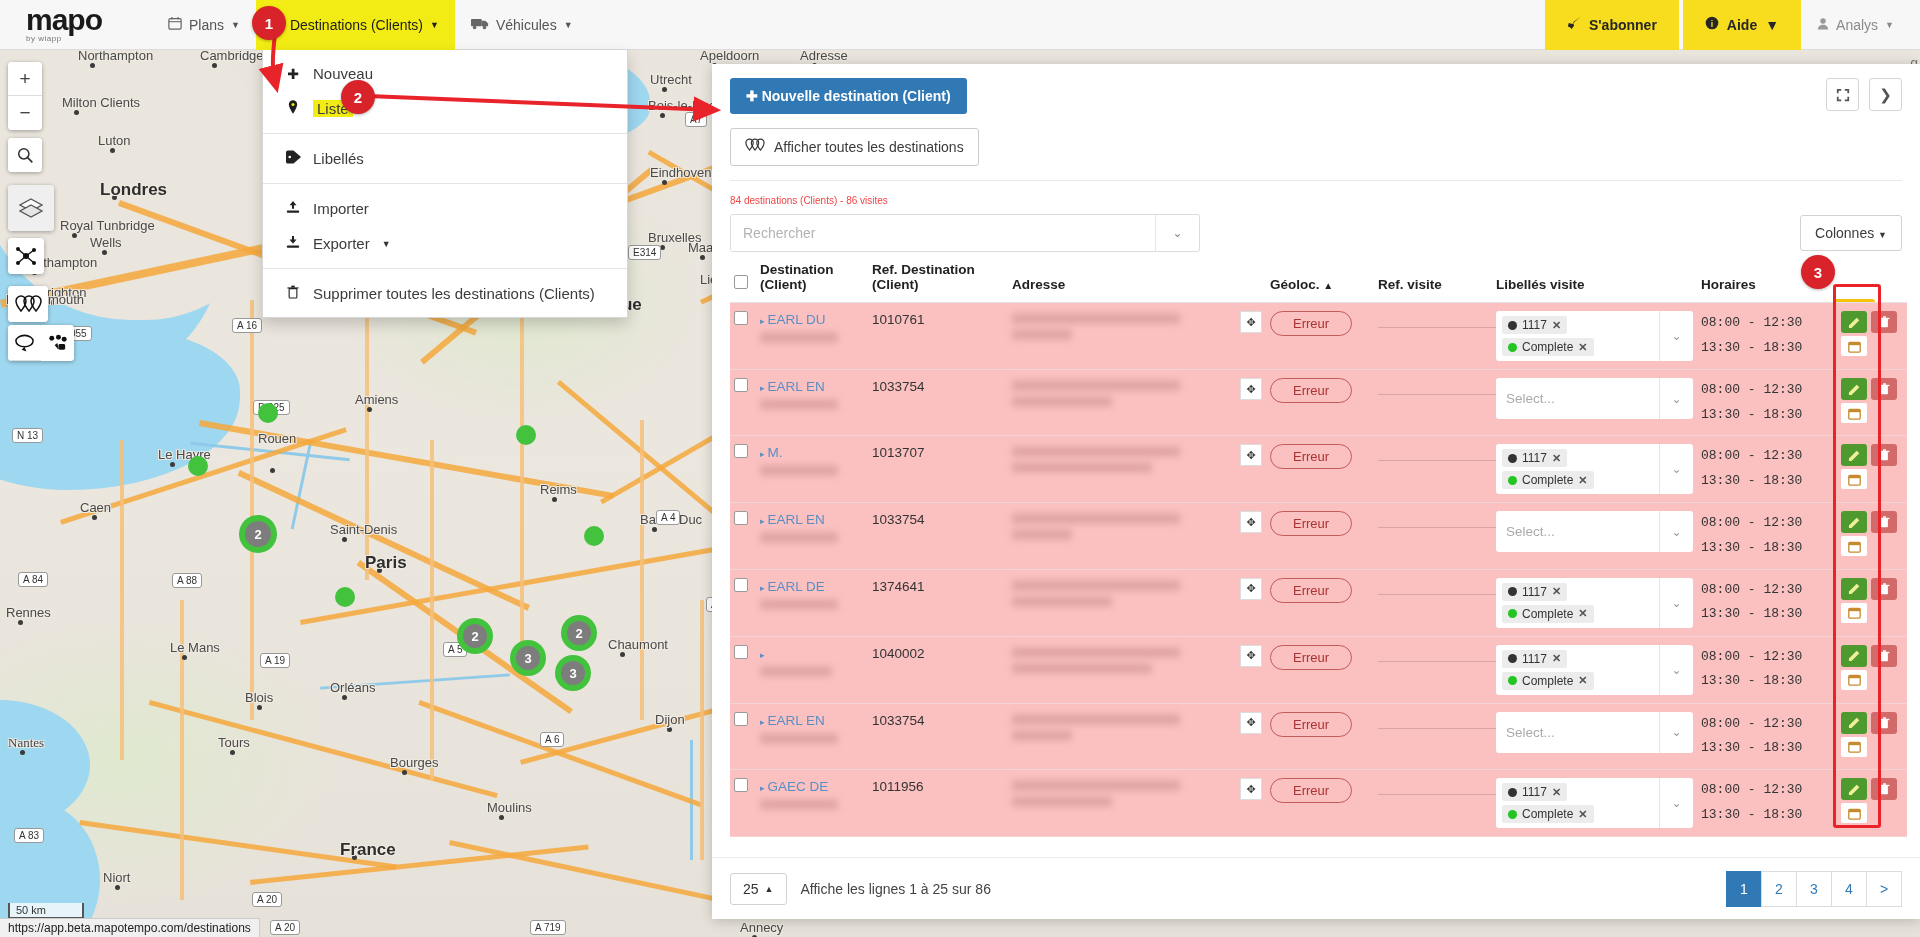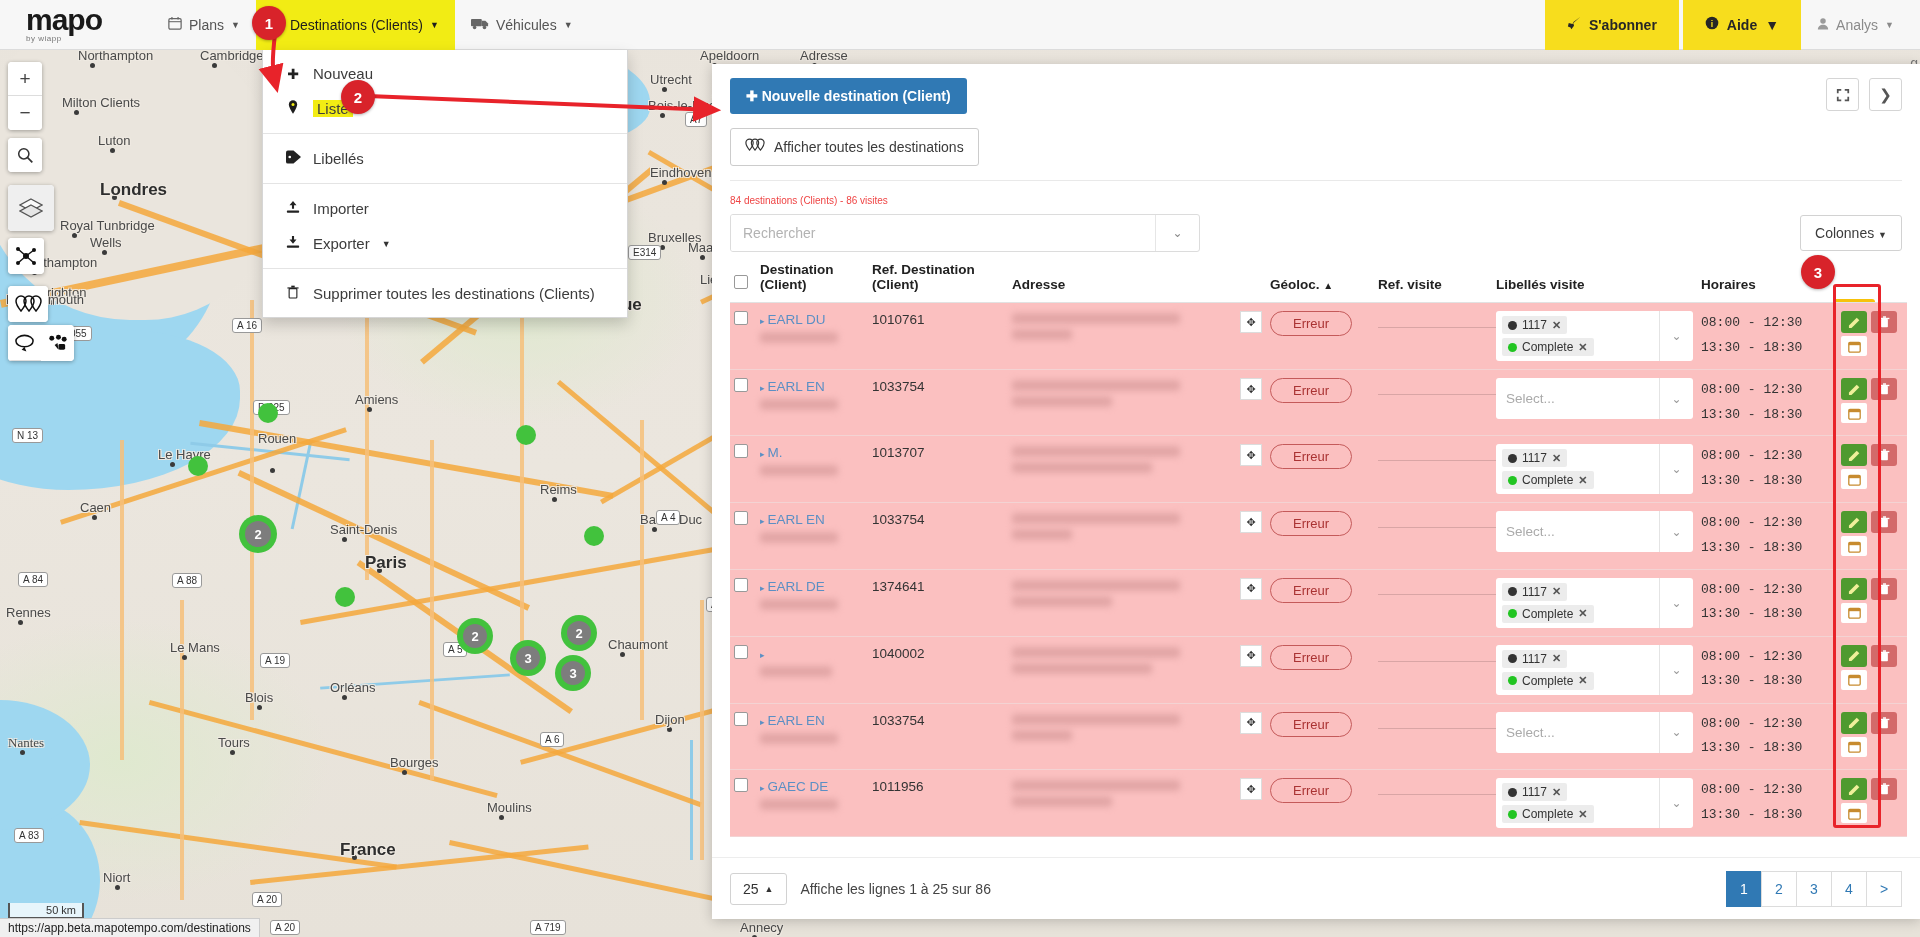--- a/index.html
+++ b/index.html
@@ -61,21 +61,21 @@
     width:34px; height:34px; display:flex; align-items:center; justify-content:center;
     font-size:19px; color:#444; cursor:pointer; border-bottom:1px solid #ddd;
     background:#fff;
   }
   .map-ctrl .btn:last-child { border-bottom:none; }
   .map-ctrl.row { flex-direction:row; }
 
   .scalebar {
     position:absolute; left:8px; bottom:18px;
     border:2px solid #555; border-top:none; background:rgba(255,255,255,.75);
-    font-size:11px; padding:1px 6px 1px 6px; color:#333; width:76px; text-align:right;
+    font-size:11px; padding:1px 6px 1px 6px; color:#333; width:76px; text-align:left;
   }
   .statusurl {
     position:absolute; left:0; bottom:0; background:#f0f0f0;
     border-top:1px solid #ccc; border-right:1px solid #ccc;
     font-size:12px; padding:2px 8px; color:#222;
   }
 
   
   #navbar {
     position:absolute; left:0; top:0; width:1920px; height:50px;

